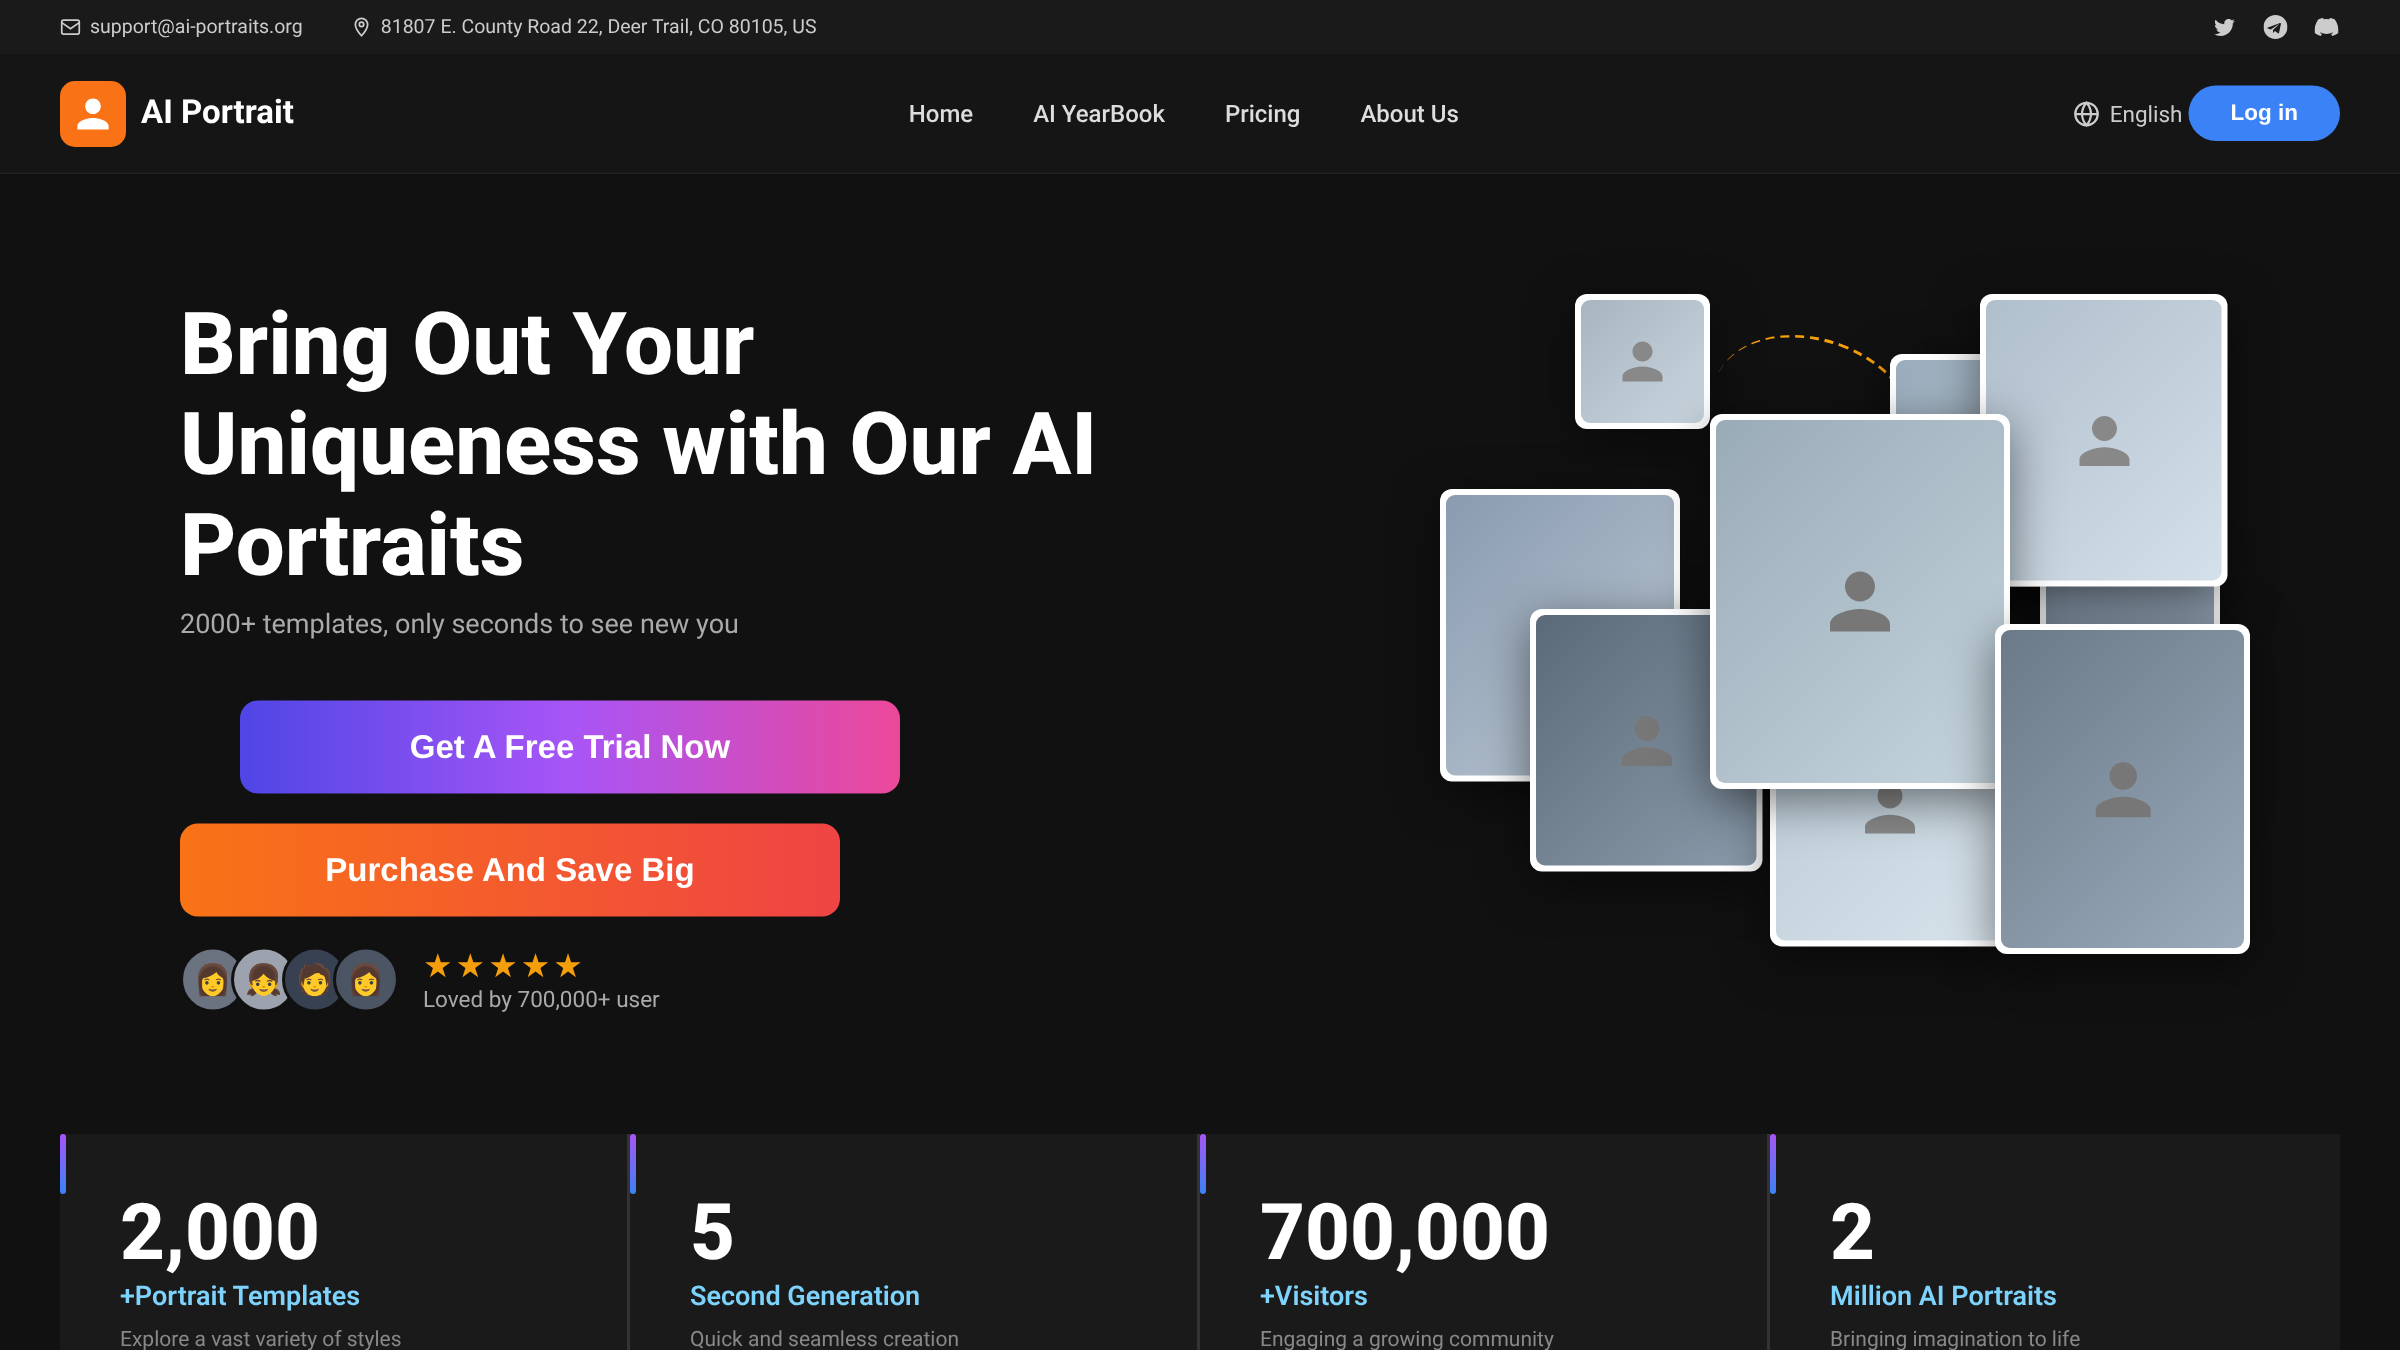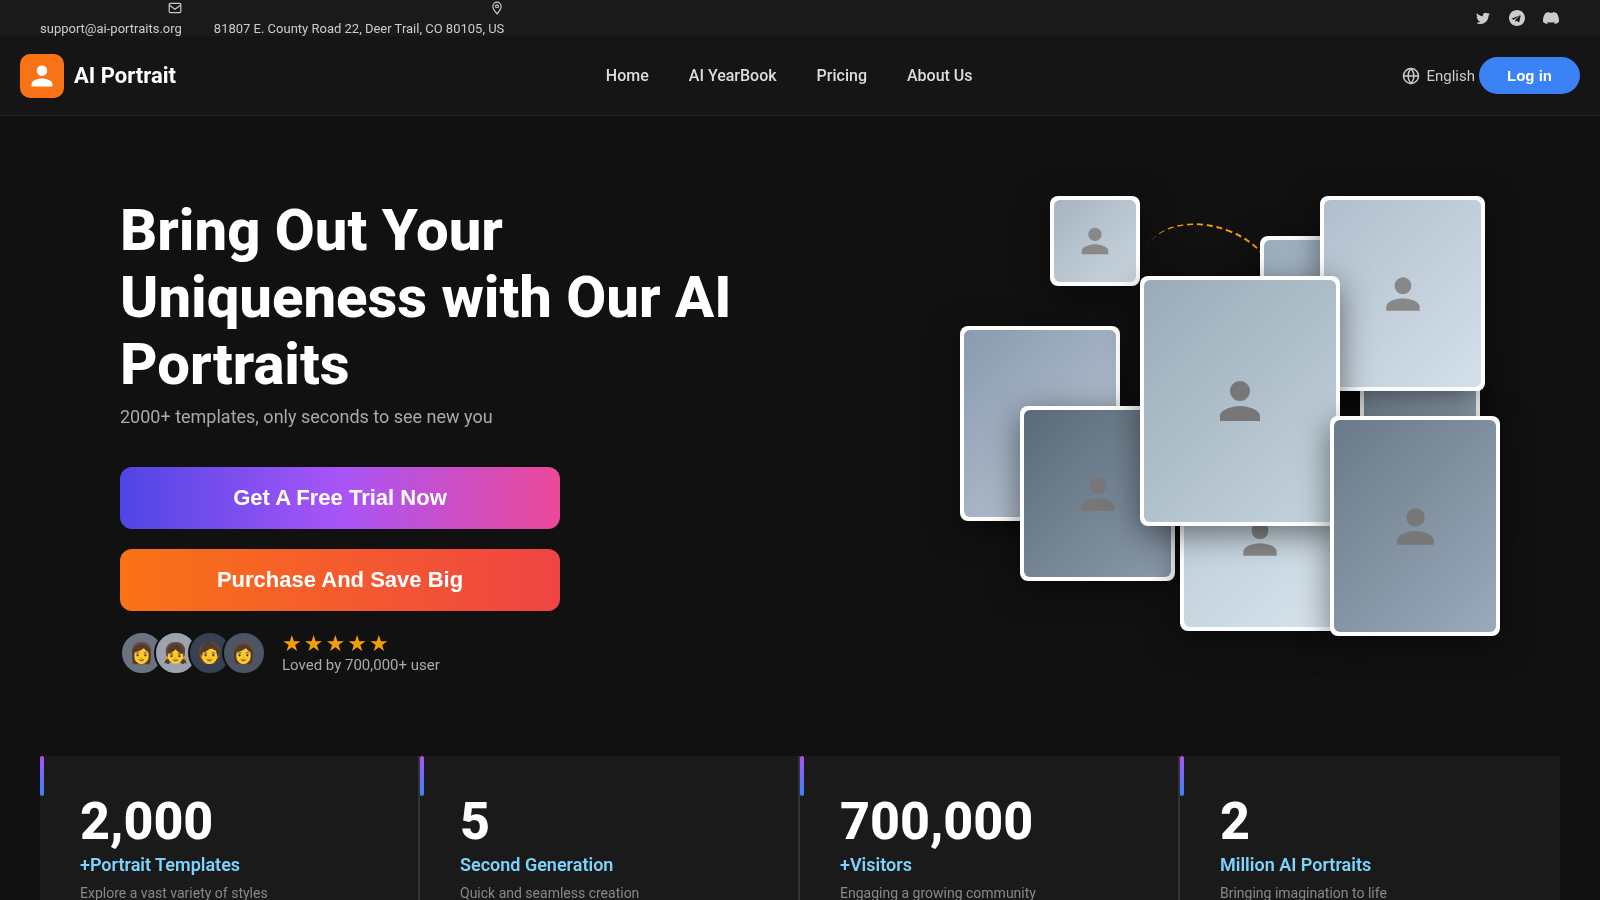--- a/index.html
+++ b/index.html
@@ -23,23 +23,22 @@
       font-size: 13px;
       color: #ccc;
     }
     .topbar-left {
       display: flex;
       gap: 32px;
       align-items: center;
     }
     .topbar-left span {
       display: flex;
-      align-items: flex-end;
+      align-items: center;
       gap: 6px;
-      flex-direction: column;
     }
     .topbar-right {
       display: flex;
       align-items: center;
       gap: 16px;
     }
     .topbar-icon {
       width: 18px;
       height: 18px;
       display: inline-flex;
@@ -47,21 +46,21 @@
       justify-content: center;
       cursor: pointer;
     }
 
     
     .navbar {
       background: #151515;
       display: flex;
       align-items: center;
       justify-content: space-between;
-      padding: 0 20px;
+      padding: 0 40px;
       height: 80px;
       border-bottom: 1px solid #222;
     }
     .nav-logo {
       display: flex;
       align-items: center;
       gap: 10px;
       text-decoration: none;
       color: #fff;
     }
@@ -150,20 +149,21 @@
       font-size: 22px;
       font-weight: 700;
       text-align: center;
       cursor: pointer;
       border: none;
       margin-bottom: 20px;
     }
     .btn-trial {
       background: linear-gradient(90deg, #4f46e5, #a855f7, #ec4899);
       color: #fff;
+      margin-left: 40px;
     }
     .btn-purchase {
       background: linear-gradient(90deg, #f97316, #ef4444);
       color: #fff;
     }
     .social-proof {
       display: flex;
       align-items: center;
       gap: 16px;
       margin-top: 16px;

